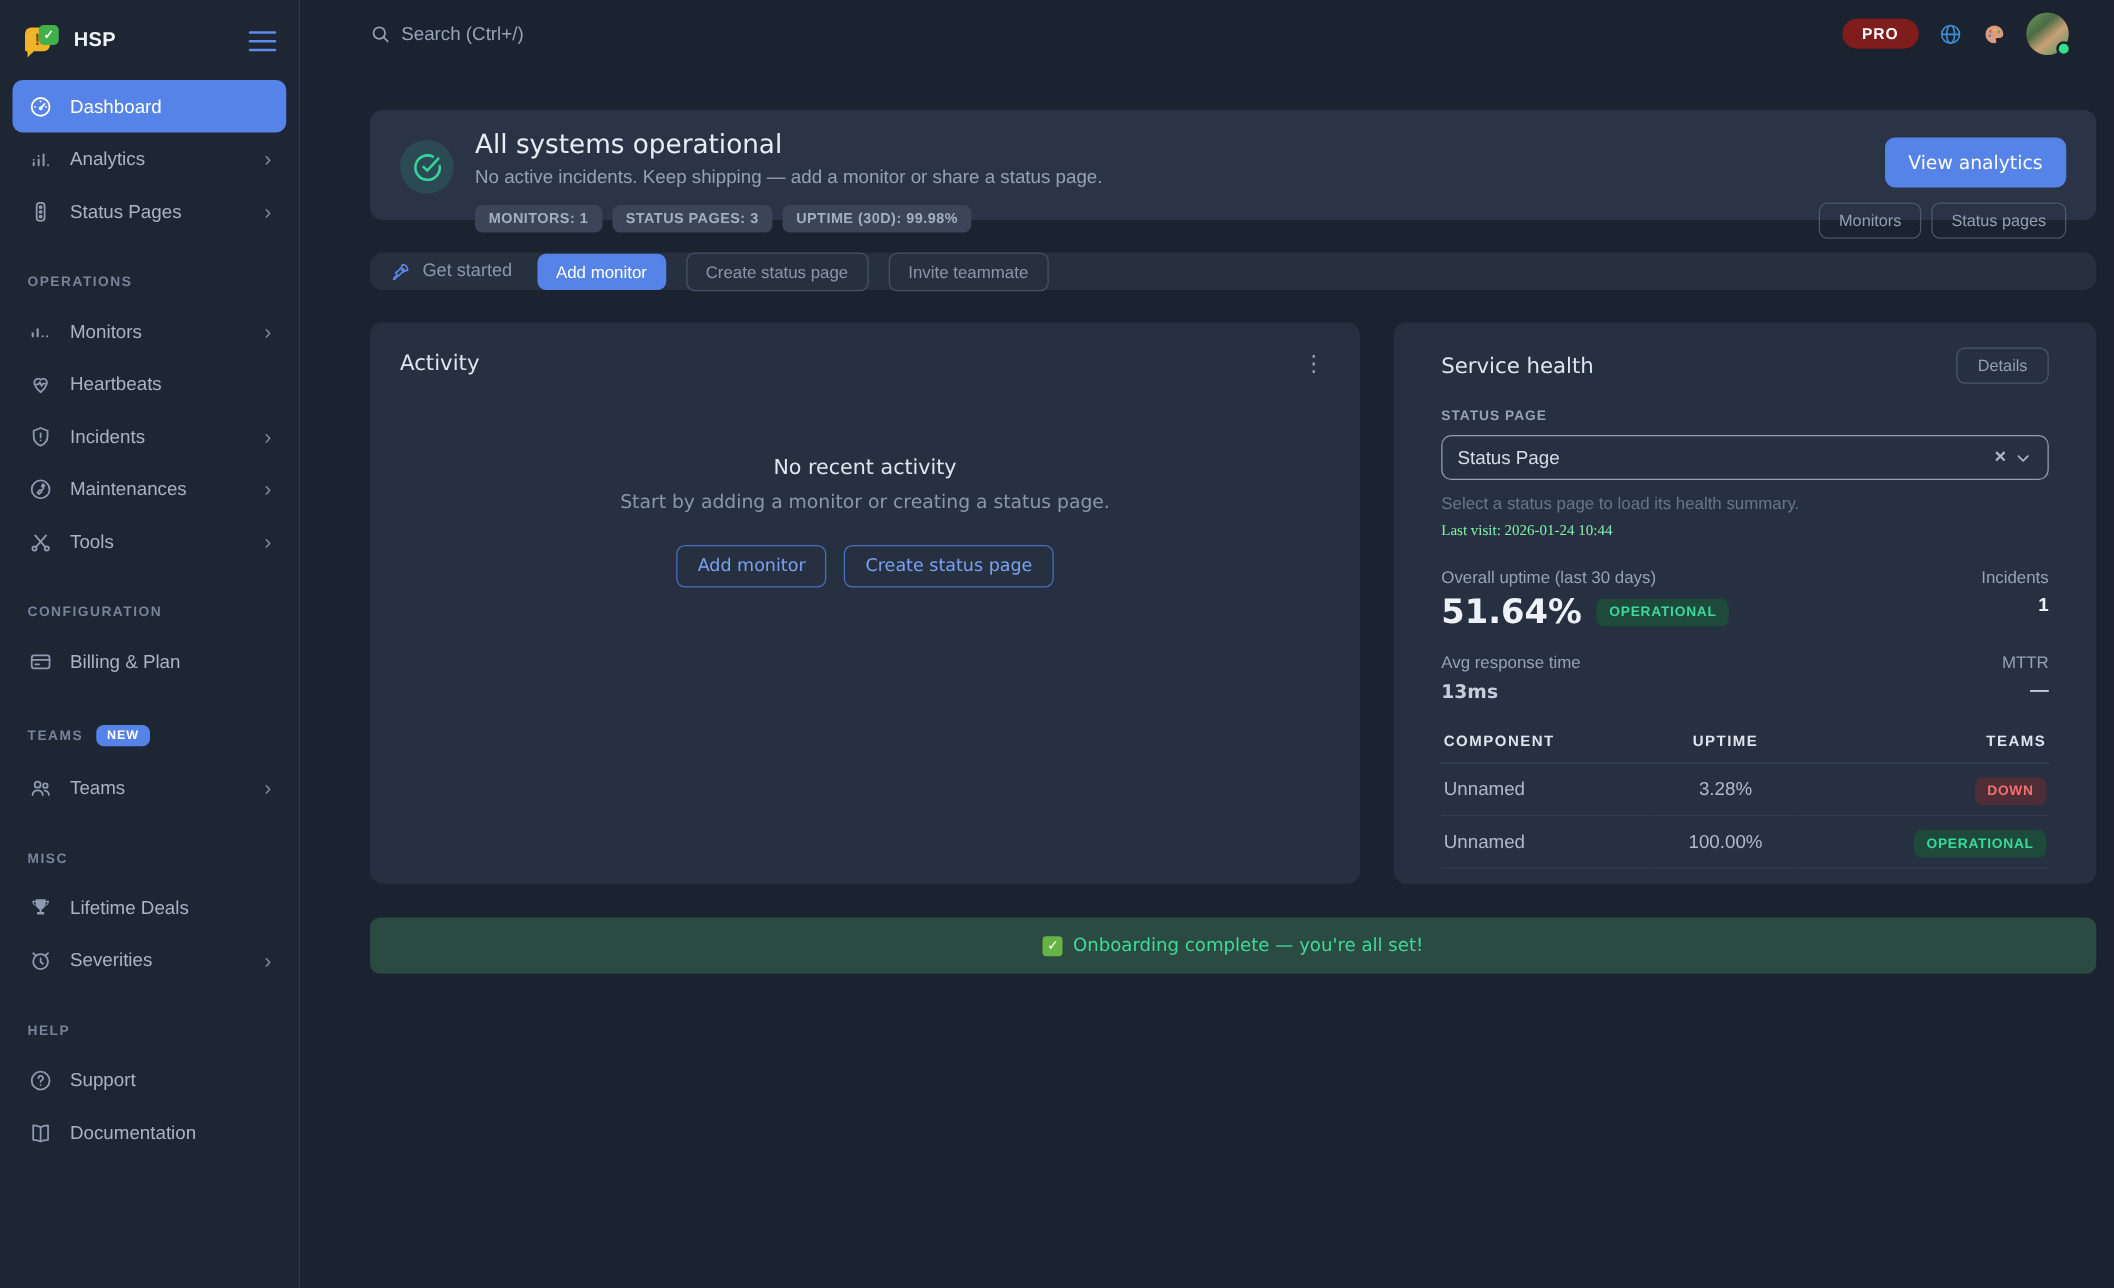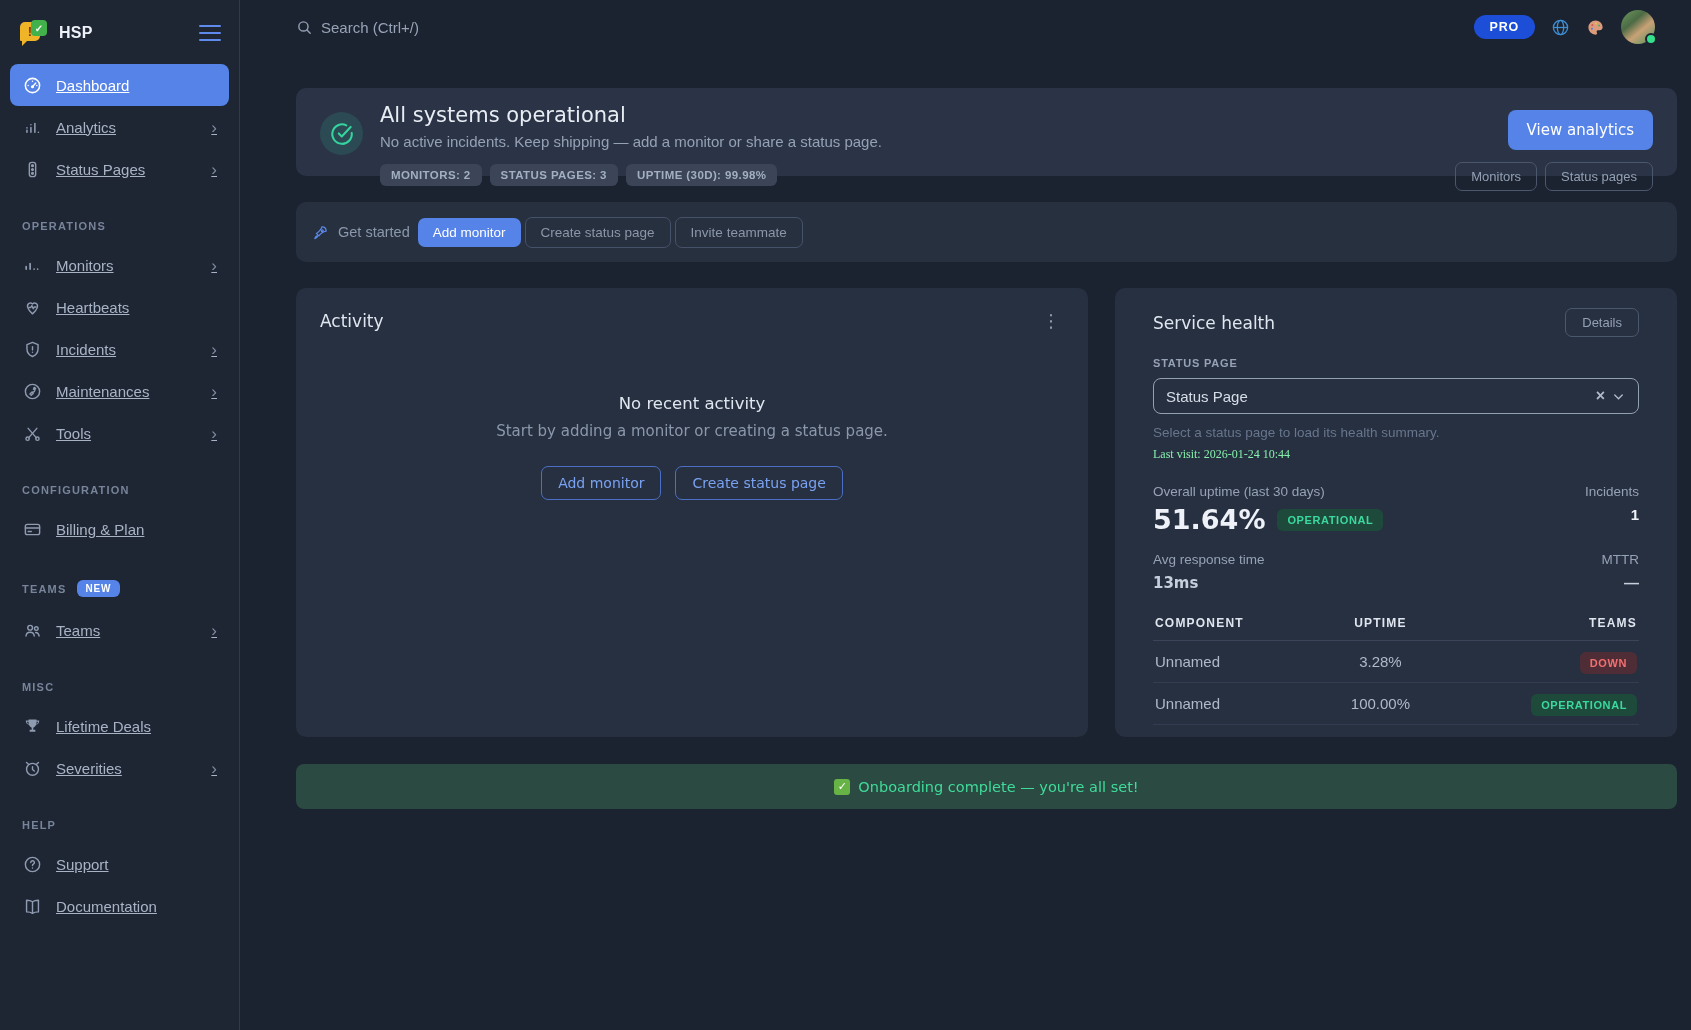--- a/index.html
+++ b/index.html
@@ -39,21 +39,21 @@
     display:flex; align-items:center; justify-content:center;
     color:#fff; font-size:10px; font-weight:bold;
   }
   .brand-name { font-size:16px; font-weight:bold; letter-spacing:.3px; color:#eef2f8; flex:1; }
   .hamburger { width:22px; height:16px; display:flex; flex-direction:column; justify-content:space-between; cursor:pointer; }
   .hamburger span { display:block; height:2px; border-radius:2px; background:#5f8bed; }
 
   .nav-item {
     display:flex; align-items:center; gap:14px;
     height:42px; padding:0 12px; border-radius:8px;
-    color:#a8b4c6; font-size:15px; cursor:pointer;text-decoration:underline;
+    color:#a8b4c6; font-size:15px; cursor:pointer;
   }
   .nav-item .ico { width:20px; height:20px; display:flex; align-items:center; justify-content:center; color:#8e9bb0; }
   .nav-item .lbl { flex:1; }
   .nav-item .chev { color:#7e8ba0; font-size:17px; line-height:1; }
   .nav-item.active { background:#5583e8; color:#ffffff; }
   .nav-item.active .ico { color:#ffffff; }
 
   .nav-heading {
     display:flex; align-items:center; gap:10px;
     margin:30px 12px 12px 12px;
@@ -70,21 +70,21 @@
   .topbar { height:54px; display:flex; align-items:center; }
   .search-wrap { display:flex; align-items:center; gap:8px; flex:1; }
   .search-wrap input {
     background:transparent; border:none; outline:none;
     color:#cdd6e3; font-size:15px; width:300px;
     font-family:"Liberation Sans", sans-serif;
   }
   .search-wrap input::placeholder { color:#97a3b7; }
   .topbar-right { display:flex; align-items:center; gap:16px; padding-right:22px; }
   .pro-pill {
-    background:#1d4ed8; color:#fff; font-size:12.5px; font-weight:bold;
+    background:#7f1d1d; color:#fff; font-size:12.5px; font-weight:bold;
     letter-spacing:.8px; border-radius:999px; padding:5px 16px; cursor:pointer;
   }
   .avatar {
     position:relative; width:34px; height:34px; border-radius:50%;
     background:linear-gradient(140deg,#6e9a5f 0%,#4c6b45 35%,#c9a176 60%,#8a9a6a 80%,#33402f 100%);
     cursor:pointer;
   }
   .avatar .dot {
     position:absolute; right:-2px; bottom:-1px; width:12px; height:12px;
     background:#35e08c; border-radius:50%; border:2px solid #1c2330;
@@ -122,22 +122,22 @@
   }
   .btn-ghost {
     background:transparent; color:#93a0b4; border:1px solid #4a576d;
     border-radius:7px; font-size:13px; padding:6px 15px; cursor:pointer;
     font-family:"Liberation Sans", sans-serif;
   }
   .hero-secondary { display:flex; gap:8px; }
 
   
   .strip {
-    margin-top:26px; height:60px; border-radius:10px;
-    background:#27303f; display:flex; align-items:center; gap:4px; padding:0 16px;
+    margin-top:26px; height:30px; border-radius:10px;
+    background:#27303f; display:flex; align-items:center; gap:16px; padding:0 16px;
   }
   .strip-label { display:flex; align-items:center; gap:9px; color:#8b98ac; font-size:14.5px; margin-right:4px; }
   .btn-small-primary {
     background:#5583e8; color:#fff; border:none; border-radius:7px;
     font-size:13.5px; padding:7px 15px; cursor:pointer;
   }
   .btn-small-ghost {
     background:transparent; color:#8violet; color:#8b96a8; border:1px solid #46526a;
     border-radius:7px; font-size:13.5px; padding:7px 15px; cursor:pointer;
   }
@@ -458,21 +458,21 @@
       <div class="hero-icon">
         <svg width="26" height="26" viewBox="0 0 24 24" fill="none" stroke="#35d49e" stroke-width="1.9" stroke-linecap="round" stroke-linejoin="round">
             <path d="M21 11a9 9 0 1 1-5-7"></path>
             <path d="M9 11.5l2.8 2.8L20 5.5"></path>
           </svg>
       </div>
       <div class="hero-text">
         <div class="hero-title hfont">All systems operational</div>
         <div class="hero-sub">No active incidents. Keep shipping — add a monitor or share a status page.</div>
         <div class="hero-pills">
-          <span class="stat-pill">MONITORS: 2</span>
+          <span class="stat-pill">MONITORS: 1</span>
           <span class="stat-pill">STATUS PAGES: 3</span>
           <span class="stat-pill">UPTIME (30D): 99.98%</span>
         </div>
       </div>
       <div class="hero-actions">
         <button class="btn-primary">View analytics</button>
         <div class="hero-secondary">
           <button class="btn-ghost">Monitors</button>
           <button class="btn-ghost">Status pages</button>
         </div>

